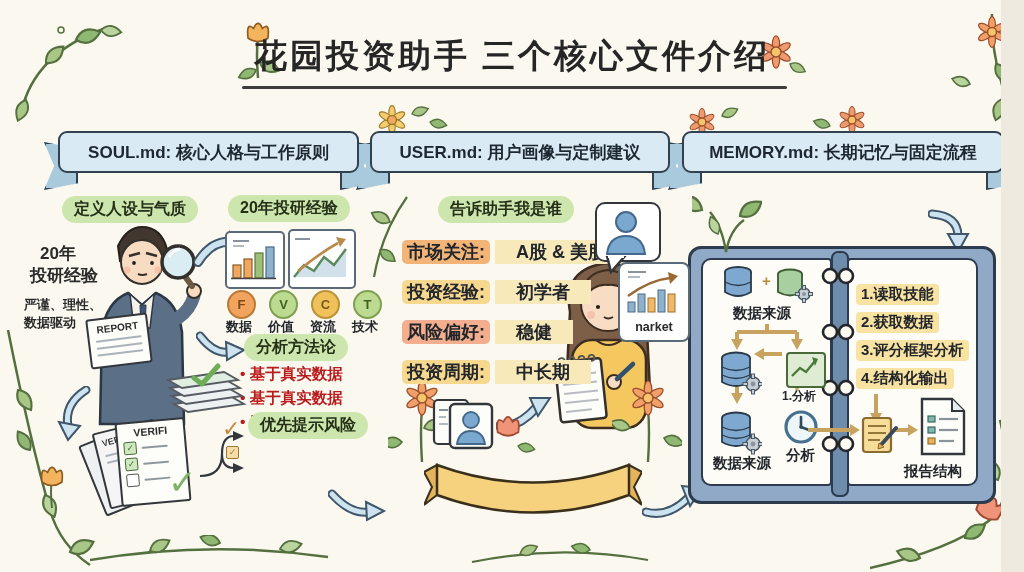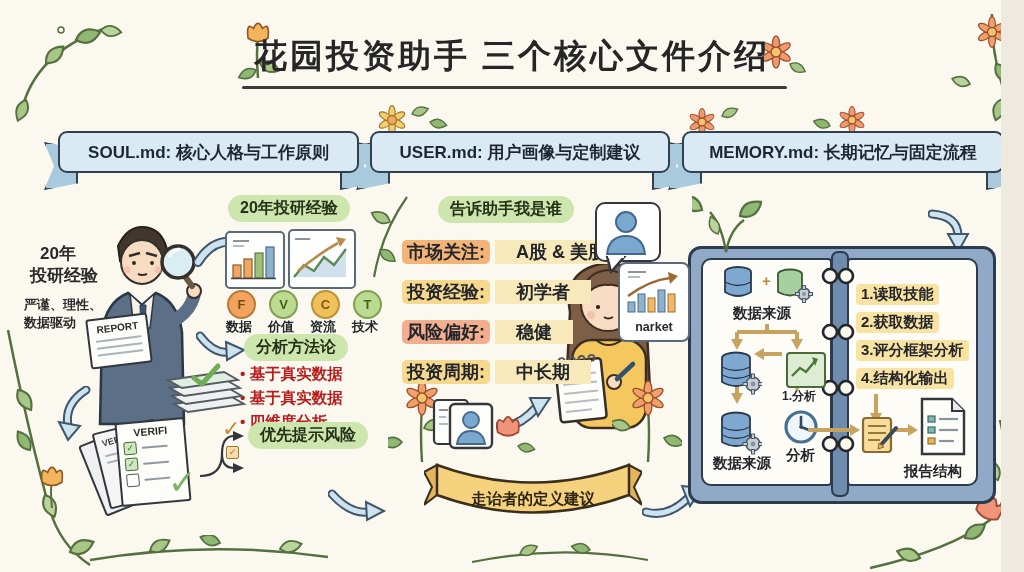--- a/index.html
+++ b/index.html
@@ -167,20 +167,21 @@
   <div class="abs banner" style="left:58px;top:131px;width:297px">SOUL.md: 核心人格与工作原则</div>
 
   <div class="abs tail l" style="left:356px;top:142px"></div>
   <div class="abs tail r" style="left:652px;top:142px"></div>
   <div class="abs banner" style="left:370px;top:131px;width:296px">USER.md: 用户画像与定制建议</div>
 
   <div class="abs tail l" style="left:668px;top:142px"></div>
   <div class="abs tail r" style="left:986px;top:142px"></div>
   <div class="abs banner" style="left:682px;top:131px;width:318px">MEMORY.md: 长期记忆与固定流程</div>
 
+  <div class="abs pill big" style="left:62px;top:196px">定义人设与气质</div>
 
   <div class="abs txt" style="left:40px;top:242px;font-size:17px">20年</div>
   <div class="abs txt" style="left:30px;top:264px;font-size:17px">投研经验</div>
   <div class="abs txt minor" style="left:24px;top:296px">严谨、理性、</div>
   <div class="abs txt minor" style="left:24px;top:314px">数据驱动</div>
 
   <svg class="abs" style="left:72px;top:216px" width="135" height="212" viewBox="0 0 135 212">
     <path d="M46,30 Q55,11 70,11 Q89,11 95,33 L93,47 Q70,38 48,45 Z" fill="#41372e" stroke="#26201a" stroke-width="2"></path>
     <ellipse cx="70" cy="46" rx="21" ry="22" fill="#f8dcc2" stroke="#33302c" stroke-width="2"></ellipse>
     <path d="M57,40 L68,37 M74,37 L85,40" stroke="#33302c" stroke-width="2.6" fill="none"></path>
@@ -299,21 +300,21 @@
 
   <div class="abs bigcheck" style="left:222px;top:416px;font-size:22px;color:#c8883a">✓</div>
   <div class="abs chkbox orange" style="left:226px;top:446px">✓</div>
 
   <svg class="abs" style="left:196px;top:424px" width="52" height="60" viewBox="0 0 52 60">
     <path d="M4,52 Q26,52 26,30 Q26,12 38,12 M26,30 Q26,44 38,44" fill="none" stroke="#33373c" stroke-width="2.2"></path>
     <polygon points="37,7 48,12 37,17" fill="#33373c"></polygon>
     <polygon points="37,39 48,44 37,49" fill="#33373c"></polygon>
   </svg>
 
-  <div class="abs pill big" style="left:248px;top:422px">优先提示风险</div>
+  <div class="abs pill big" style="left:248px;top:412px">优先提示风险</div>
 
   <div class="abs pill big" style="left:438px;top:196px">告诉助手我是谁</div>
 
   <div class="abs profile-line" style="top:240px">
     <span class="pkey bg-orange">市场关注:</span><span class="pval bg-pale">A股 &amp; 美股</span>
   </div>
   <div class="abs profile-line" style="top:280px">
     <span class="pkey bg-yellow">投资经验:</span><span class="pval bg-pale">初学者</span>
   </div>
   <div class="abs profile-line" style="top:360px">
@@ -412,21 +413,20 @@
     <use href="#tulip" transform="translate(30,22) scale(1.15)" fill="#ef9478" stroke="#a04a33" stroke-width="1.5"></use>
     <use href="#leaf" transform="translate(10,36) rotate(190)" fill="#a8c686" stroke="#55703f" stroke-width="1.4"></use>
     <use href="#leaf" transform="translate(40,38) rotate(15)" fill="#8fb873" stroke="#55703f" stroke-width="1.4"></use>
   </svg>
 
   <svg class="abs" style="left:424px;top:458px;z-index:5" width="218" height="70" viewBox="0 0 218 70">
     <polygon points="0,14 13,7 13,37 0,47 8,29" fill="#e4b45c" stroke="#3a2f1a" stroke-width="2"></polygon>
     <polygon points="218,14 205,7 205,37 218,47 210,29" fill="#e4b45c" stroke="#3a2f1a" stroke-width="2"></polygon>
     <path d="M13,7 Q109,42 205,7 L205,37 Q109,72 13,37 Z" fill="#f6d27e" stroke="#3a2f1a" stroke-width="2.5"></path>
   </svg>
-  <div class="abs ribbon-text" style="left:424px;top:489px;width:218px;text-align:center">走诒者的定义建议</div>
 
   <svg class="abs" style="left:328px;top:486px" width="60" height="38" viewBox="0 0 60 38">
     <path d="M4,8 Q22,28 40,26" fill="none" stroke="#3f566b" stroke-width="9" stroke-linecap="round"></path>
     <path d="M4,8 Q22,28 40,26" fill="none" stroke="#cde3f0" stroke-width="5" stroke-linecap="round"></path>
     <polygon points="38,16 56,25 39,34" fill="#cde3f0" stroke="#3f566b" stroke-width="2"></polygon>
   </svg>
   <svg class="abs" style="left:642px;top:478px" width="64" height="44" viewBox="0 0 64 44">
     <path d="M4,34 Q26,40 46,20" fill="none" stroke="#3f566b" stroke-width="9" stroke-linecap="round"></path>
     <path d="M4,34 Q26,40 46,20" fill="none" stroke="#cde3f0" stroke-width="5" stroke-linecap="round"></path>
     <polygon points="40,8 60,10 48,28" fill="#cde3f0" stroke="#3f566b" stroke-width="2"></polygon>

